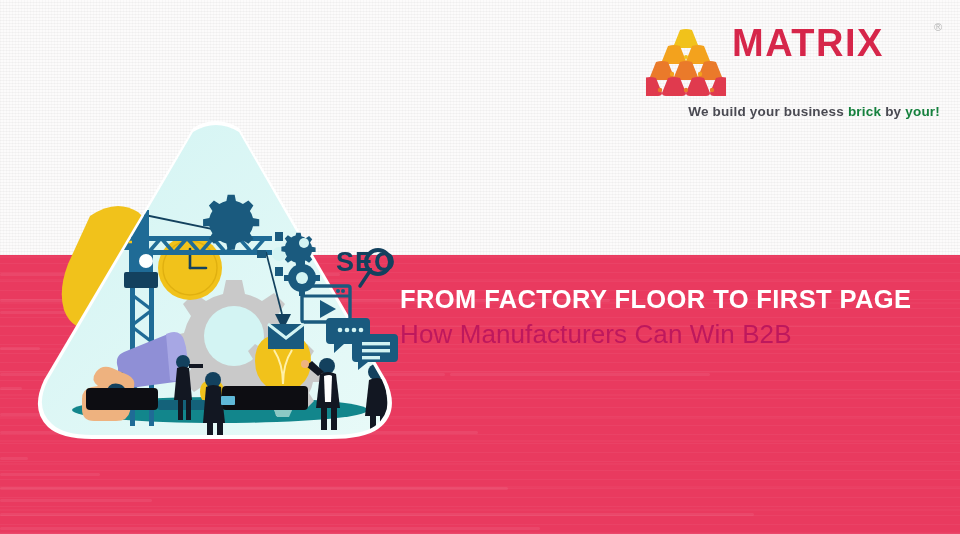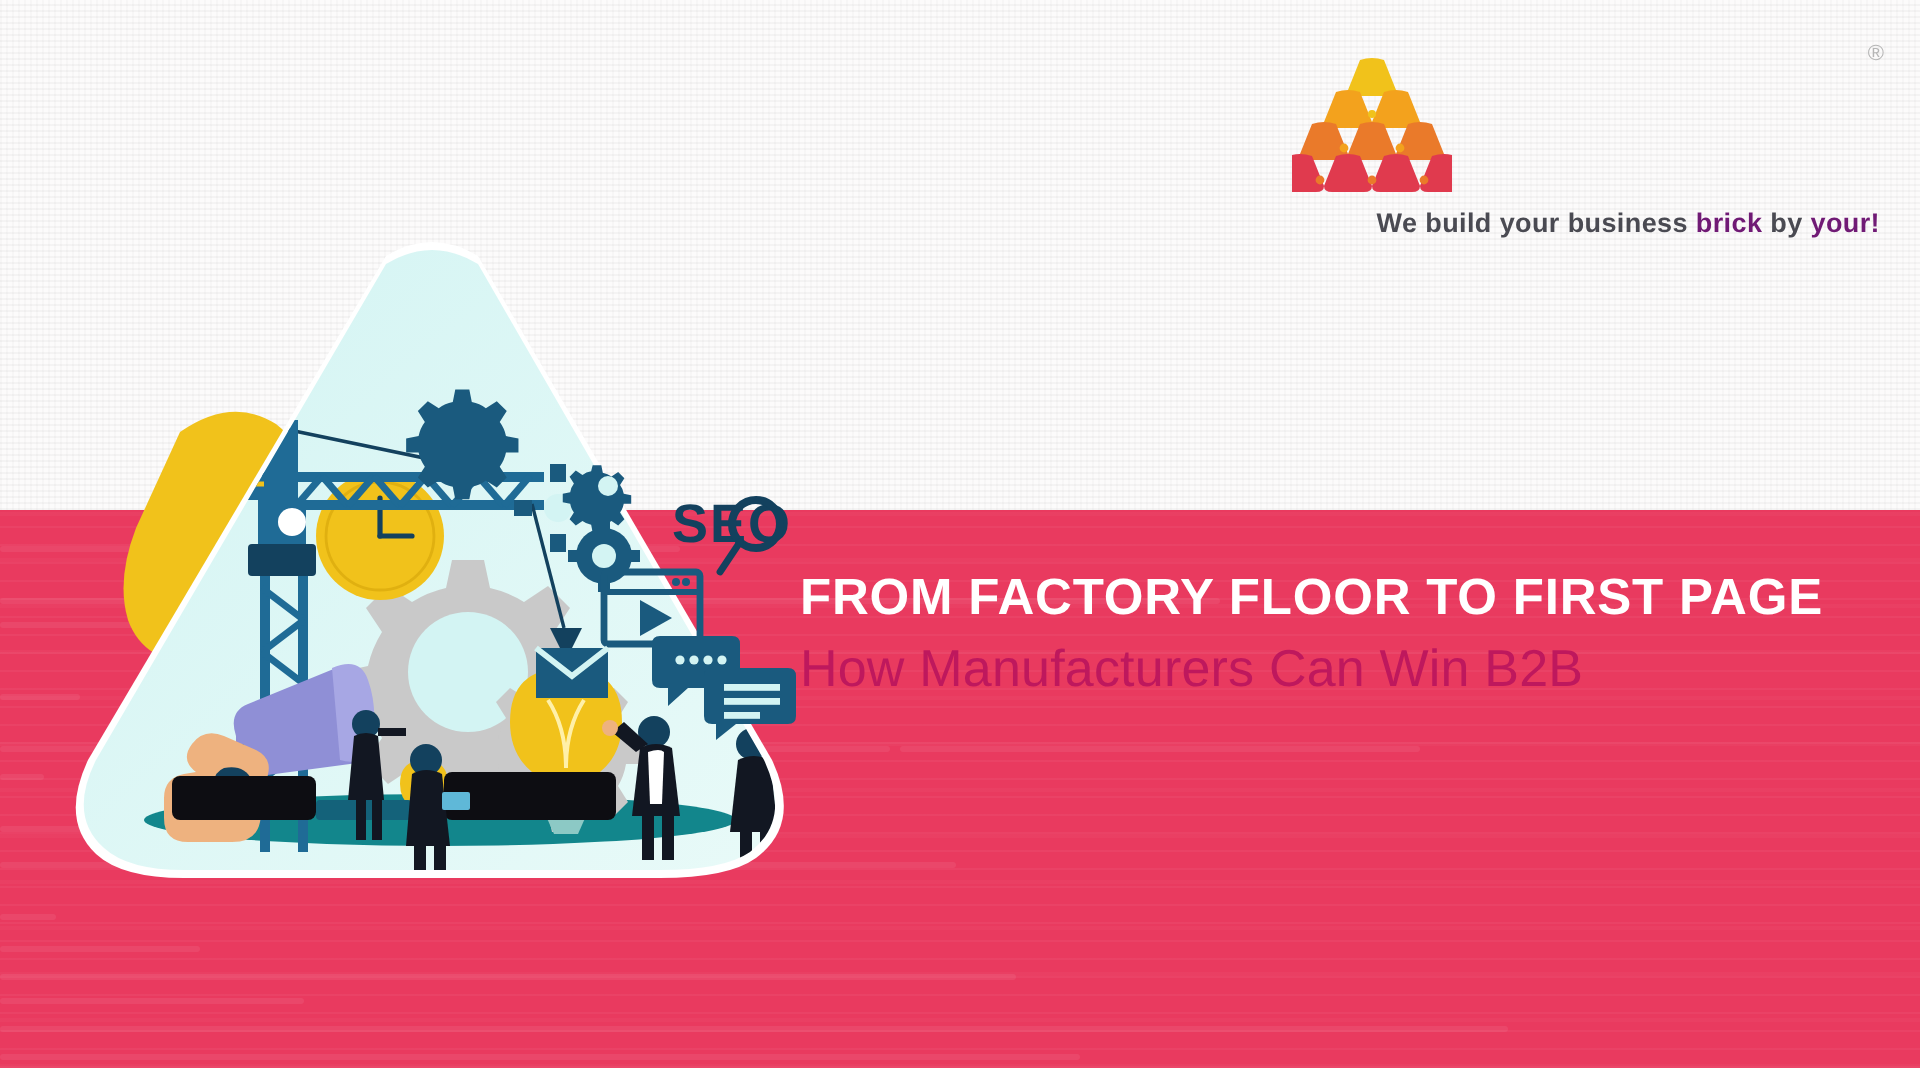--- a/index.html
+++ b/index.html
@@ -41,21 +41,21 @@
   .logo-line.l2{letter-spacing:2px;}
   .logo-reg{
     position:absolute;right:-2px;top:-3px;font-size:11px;color:#b5b5b5;
     font-family:"Liberation Sans",sans-serif;
   }
   .tagline{
     position:absolute;left:0px;top:80px;width:300px;
     text-align:right;font-size:13.5px;font-weight:bold;color:#4a4a52;
     white-space:nowrap;letter-spacing:0.2px;
   }
-  .tagline .pink{color:#701a75;}
+  .tagline .pink{color:#15803d;}
 
   
   .illus{position:absolute;left:30px;top:118px;width:380px;height:330px;}
   .illus svg{display:block;}
 
   
   .headline-block{position:absolute;left:400px;top:282px;width:545px;text-align:left;}
   .headline{
     font-size:25.5px;font-weight:bold;color:#ffffff;
     letter-spacing:0.4px;line-height:34px;white-space:nowrap;
@@ -113,20 +113,21 @@
         <circle cx="40" cy="31" r="2" fill="#f1c21b"></circle>
         <circle cx="26" cy="48" r="2.2" fill="#f3a21d"></circle>
         <circle cx="54" cy="48" r="2.2" fill="#f3a21d"></circle>
         <circle cx="14" cy="64" r="2.2" fill="#ea7a2a"></circle>
         <circle cx="40" cy="64" r="2.2" fill="#ea7a2a"></circle>
         <circle cx="66" cy="64" r="2.2" fill="#ea7a2a"></circle>
       </svg>
     </div>
 
     <div class="logo-word">
+      <div class="logo-line l1">MATRIX</div>
       <span class="logo-reg">®</span>
     </div>
 
     <div class="tagline"><span>We build your business </span><span class="pink">brick</span><span> by </span><span class="pink">your!</span></div>
   </div>
 
   <div class="illus">
     <svg width="380" height="330" viewBox="0 0 380 330">
       <defs>
         <clipPath id="triClip">

